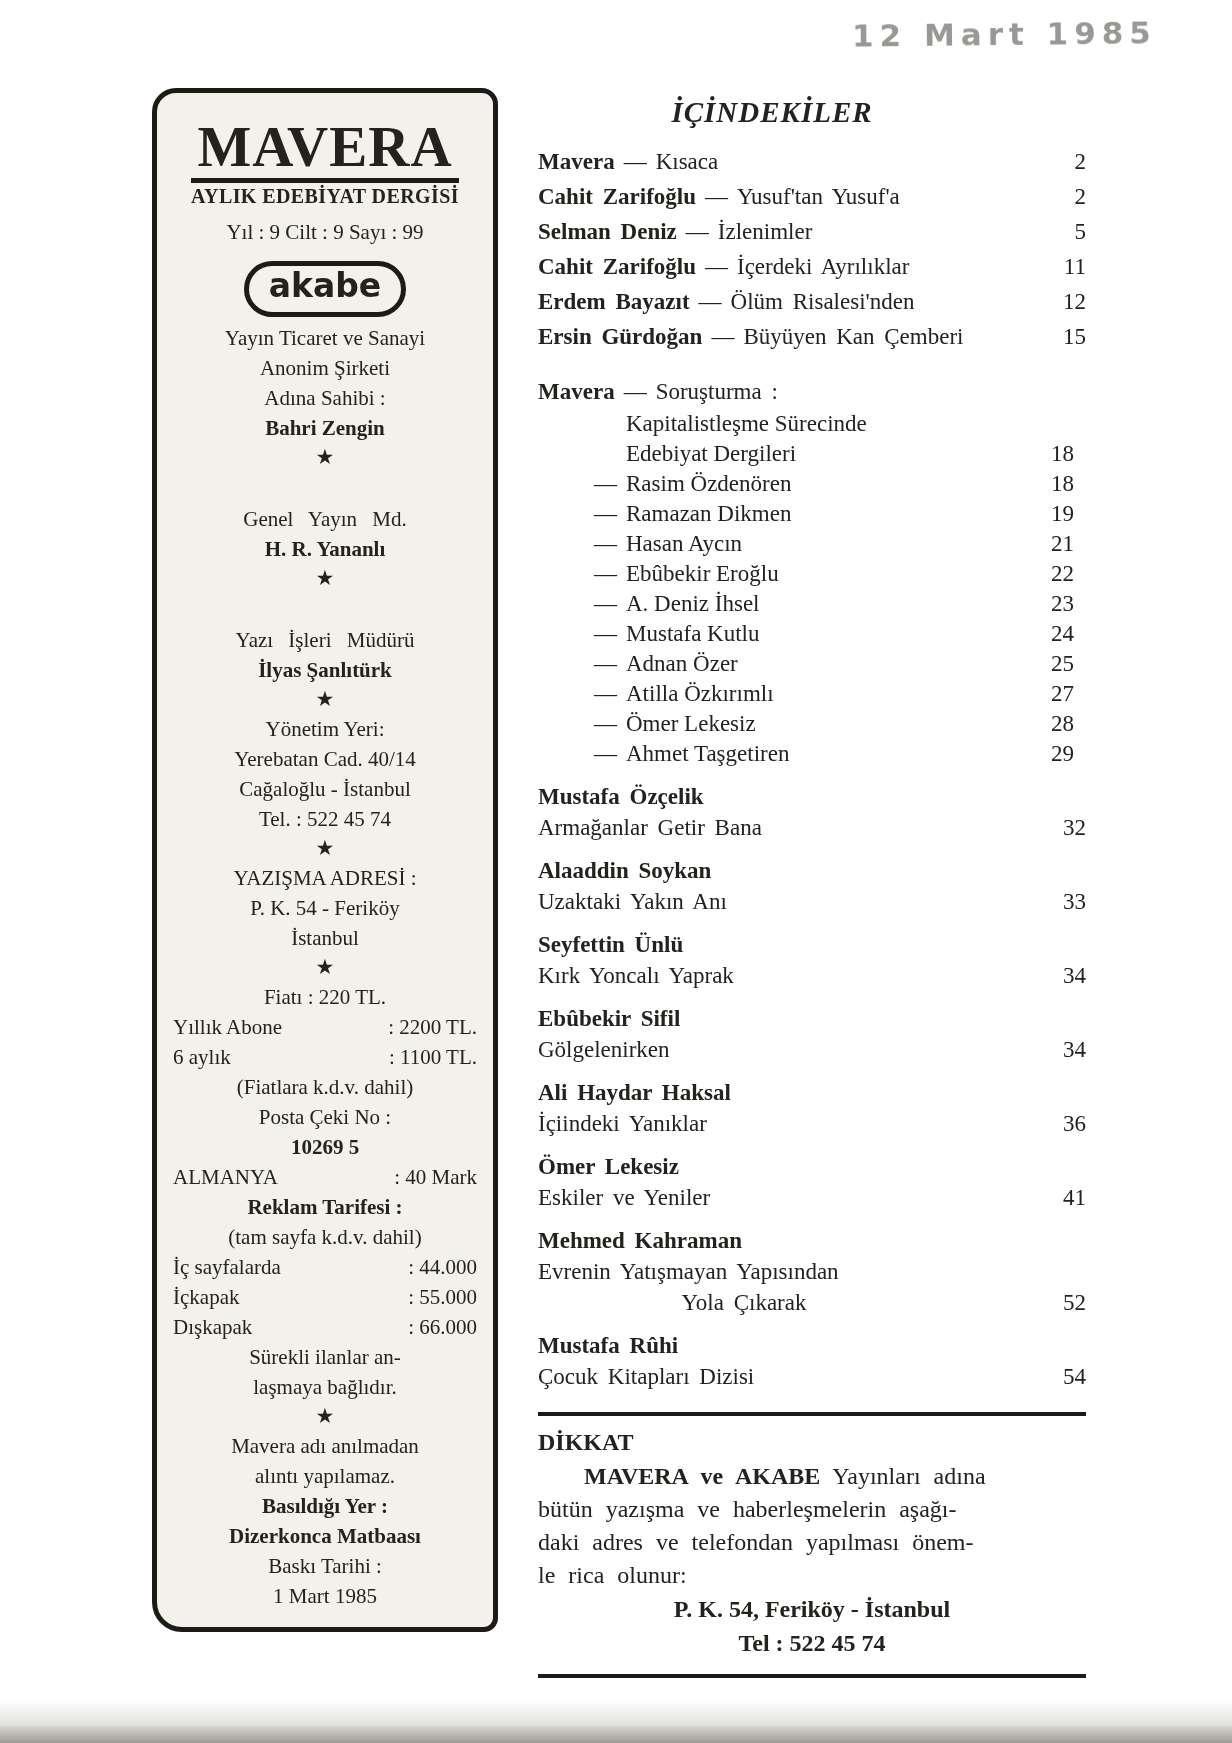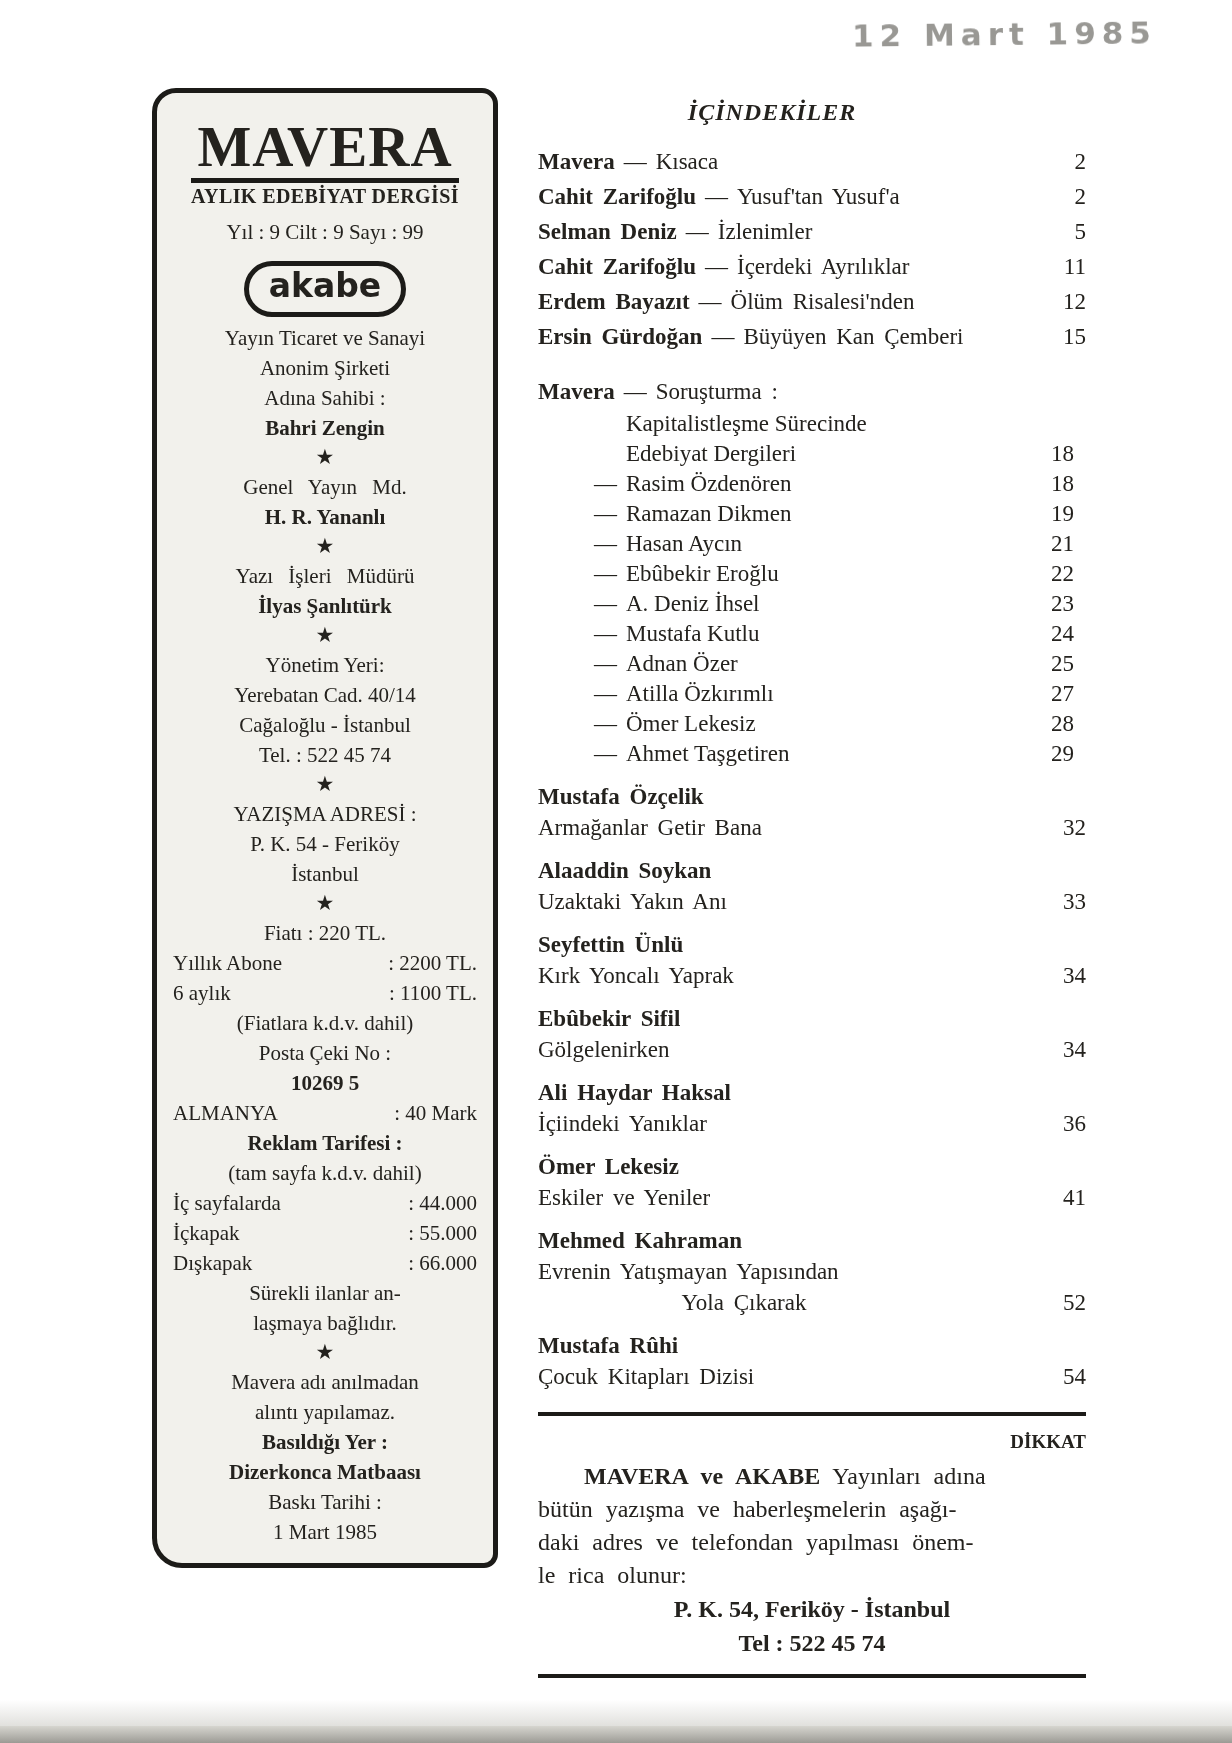--- a/index.html
+++ b/index.html
@@ -35,48 +35,48 @@
   .m-badge{
     display:inline-block;margin:14px auto 6px;
     border:5px solid #1c1b18;border-radius:40px;
     padding:0 20px 6px;
     font-family:"DejaVu Sans","Liberation Sans",sans-serif;
     font-weight:bold;font-size:33px;line-height:40px;
   }
   .star{font-size:21px;line-height:29px;}
   .b{font-weight:bold;}
   .mline{line-height:30px;}
-  .spread{word-spacing:10px;}
+  .spread{word-spacing:10px;margin-top:32px;}
   .krow{display:flex;justify-content:space-between;text-align:left;padding:0 4px;line-height:30px;align-items:flex-end;}
   
   .toc{position:absolute;left:538px;top:94px;width:548px;font-size:23px;}
   .toc-title{
     text-align:center;font-weight:bold;font-style:italic;
-    font-size:24px;line-height:36px;letter-spacing:1px;
+    font-size:29px;line-height:36px;letter-spacing:1px;
     margin:0 80px 14px 0;
   }
   .trow{display:flex;line-height:35px;word-spacing:4px;white-space:nowrap;}
   .trow .pg{margin-left:auto;min-width:42px;text-align:right;}
   .dsep{padding:0 9px;}
   .survey{margin-top:20px;}
   .survey-head{line-height:35px;word-spacing:4px;}
   .srow{display:flex;line-height:30px;padding-left:56px;}
   .sdash{width:32px;}
   .srow .pg{margin-left:auto;margin-right:12px;min-width:36px;text-align:right;}
   .ablock{margin-top:12px;}
   .a-author{font-weight:bold;line-height:31px;word-spacing:4px;}
   .a-row{display:flex;line-height:31px;word-spacing:4px;}
   .a-row .pg{margin-left:auto;min-width:40px;text-align:right;}
   .a-row .t2{margin-left:auto;padding-right:96px;}
   
   .notice{
     margin-top:20px;border-top:4px solid #1c1b18;border-bottom:4px solid #1c1b18;
     padding:8px 0 14px;font-size:24px;
   }
-  .notice-title{text-align:right;font-weight:bold;font-size:19px;line-height:36px;}
+  .notice-title{text-align:left;font-weight:bold;font-size:24px;line-height:36px;}
   .n-line{line-height:33px;word-spacing:7px;}
   .n-first{padding-left:46px;}
   .n-center{text-align:center;font-weight:bold;line-height:34px;}
   
   .scan-band{
     position:absolute;left:0;bottom:0;width:100%;height:17px;
     background:linear-gradient(to bottom,#d6d5cf,#aeada7 70%,#9b9a94);
   }
   .scan-shade{
     position:absolute;left:0;bottom:17px;width:100%;height:26px;

